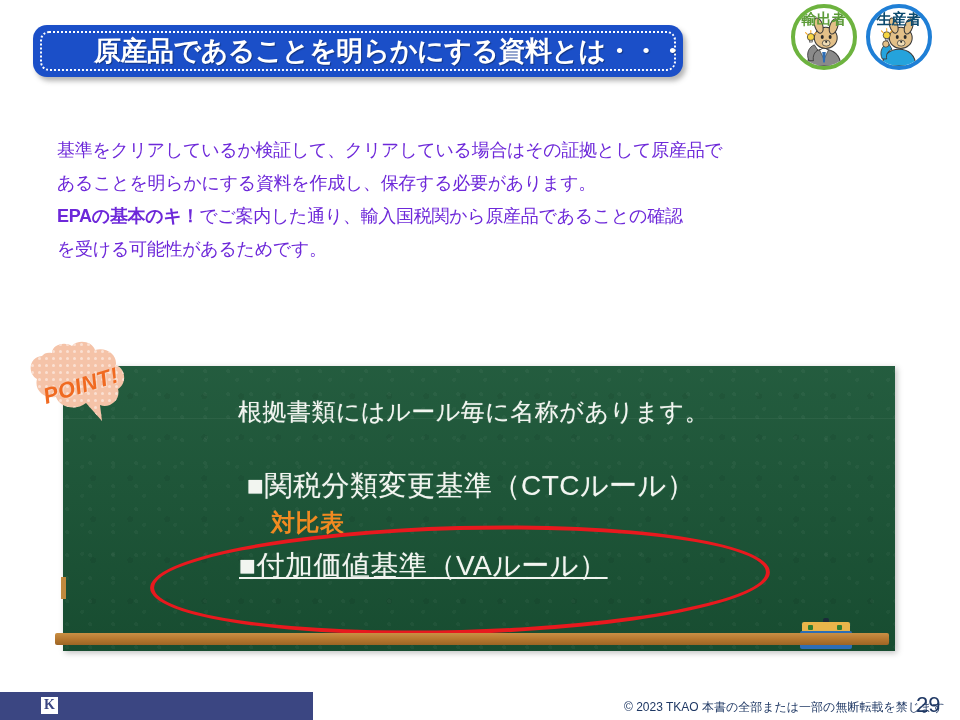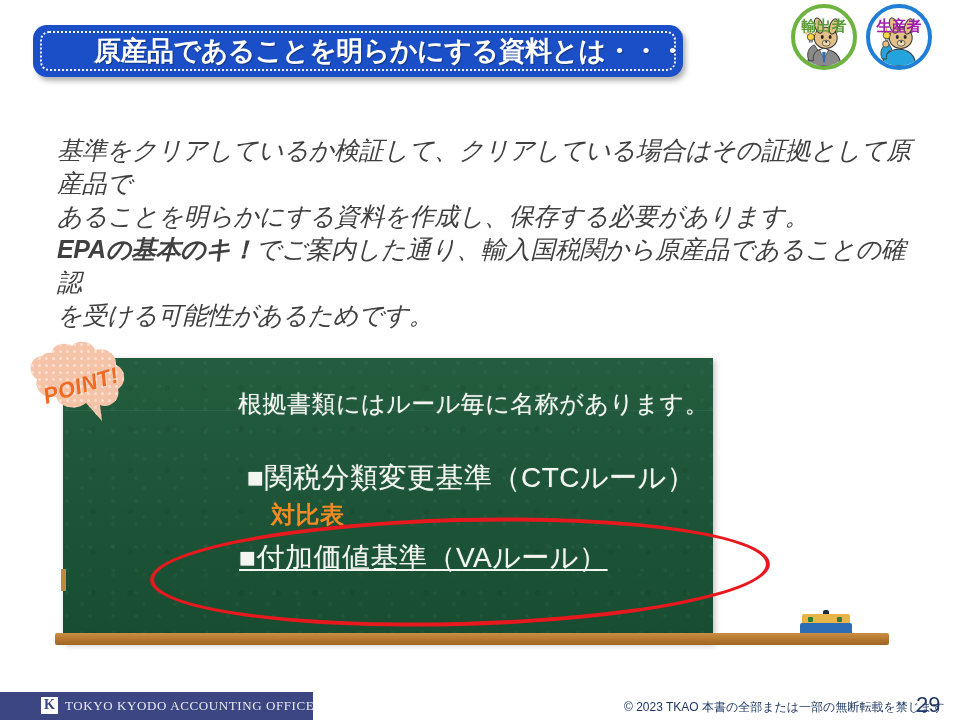--- a/index.html
+++ b/index.html
@@ -61,58 +61,57 @@
     border-radius: 50%;
     background: #ffffff;
     box-sizing: border-box;
     overflow: hidden;
   }
   #avatar-exporter { left: 791px; border: 4px solid #6DB33F; }
   #avatar-producer { left: 866px; border: 4px solid #1F7FD6; }
   .avatar-label {
     position: absolute;
     left: 0; right: 0;
-    top: 10px;
+    top: 3px;
     text-align: center;
     font-size: 15px;
     font-weight: bold;
     z-index: 5;
     line-height: 1;
     white-space: nowrap;
   }
   #avatar-exporter .avatar-label { color: #5C9B38; }
-  #avatar-producer .avatar-label { color: #a21caf; text-align: center; }
+  #avatar-producer .avatar-label { color: #0c4a6e; text-align: center; }
   .avatar-art { position: absolute; left: 0; top: 0; width: 100%; height: 100%; }
 
   
   #body-text {
     position: absolute;
     left: 57px;
     top: 134px;
     width: 860px;
-    color: #404040;
-    font-size: 25px;
+    color: #6d28d9;
+    font-size: 18px;
     line-height: 33px;
     letter-spacing: -0.3px;
-    font-style: italic;
   }
   #body-text .b { font-weight: bold; }
 
   
   #blackboard-wrap {
     position: absolute;
     left: 63px;
     top: 350px;
     width: 818px;
     height: 294px;
   }
   #blackboard {
     position: absolute;
-    left: 0; top: 8px;
-    width: 650px;
+    left: 0; top: 16px;
+    width: 832px;
     height: 285px;
     background-color: #1A5536;
     background-image:
       radial-gradient(circle at 18% 22%, rgba(255,255,255,0.035) 0 2px, transparent 2px),
       radial-gradient(circle at 62% 48%, rgba(255,255,255,0.03) 0 2px, transparent 2px),
       radial-gradient(circle at 82% 74%, rgba(0,0,0,0.06) 0 3px, transparent 3px),
       linear-gradient(180deg, rgba(255,255,255,0.045) 0%, rgba(0,0,0,0.10) 100%);
     background-size: 23px 23px, 31px 29px, 37px 41px, 100% 100%;
     box-shadow: 2px 2px 6px rgba(0,0,0,0.25);
   }
@@ -419,16 +418,15 @@
                C99 58 88 68 78 64 L80 80 L64 62
                C54 70 38 67 34 56 C22 58 12 49 15 38
                C5 32 7 16 20 15 C22 12 26 11 30 12 Z" fill="url(#dots)" stroke="none"></path>
     </g>
   </svg>
   <div id="point-bubble-text">POINT!</div>
 </div>
 
 <div id="footer-bar">
   <div id="footer-logo-mark"></div>
-  <div id="footer-logo-text">TOKYO KYODO ACCOUNTING OFFICE</div>
 </div>
 <div id="copyright">© 2023 TKAO 本書の全部または一部の無断転載を禁じます</div>
 <div id="page-number">29</div>
 
 </body></html>

